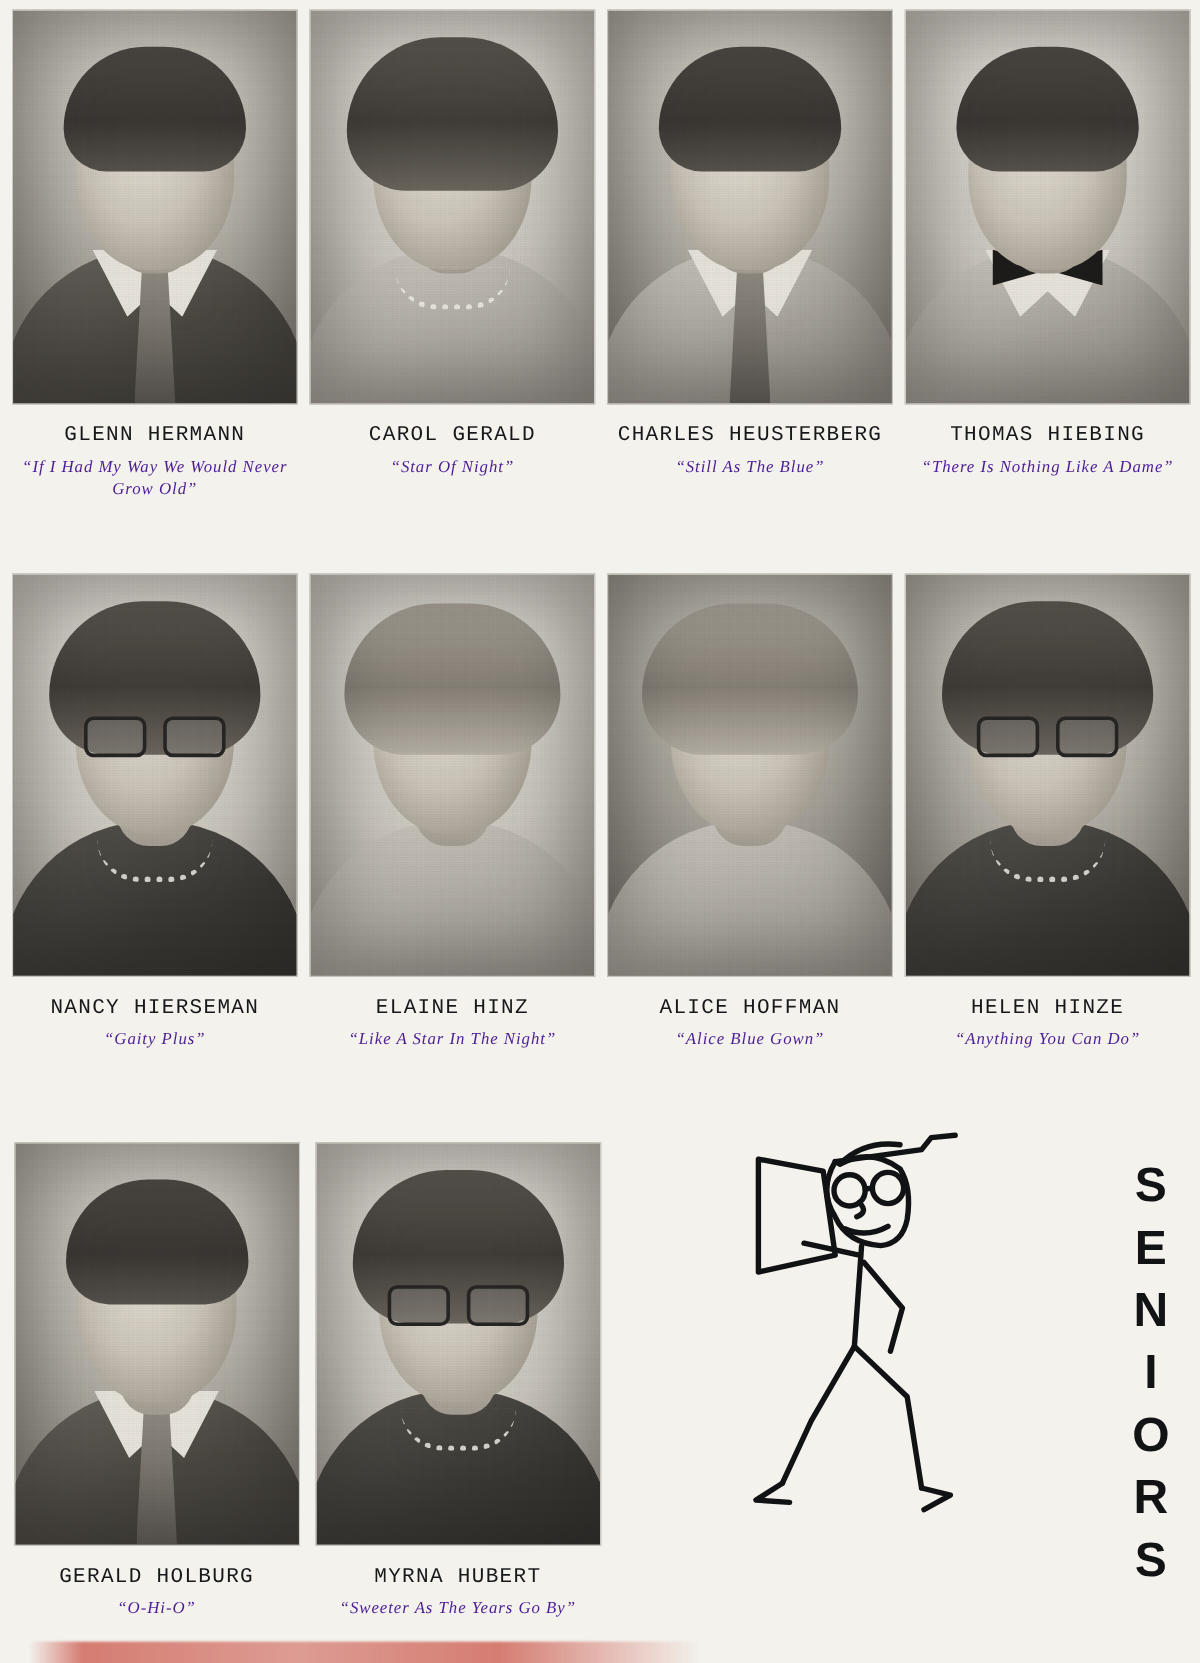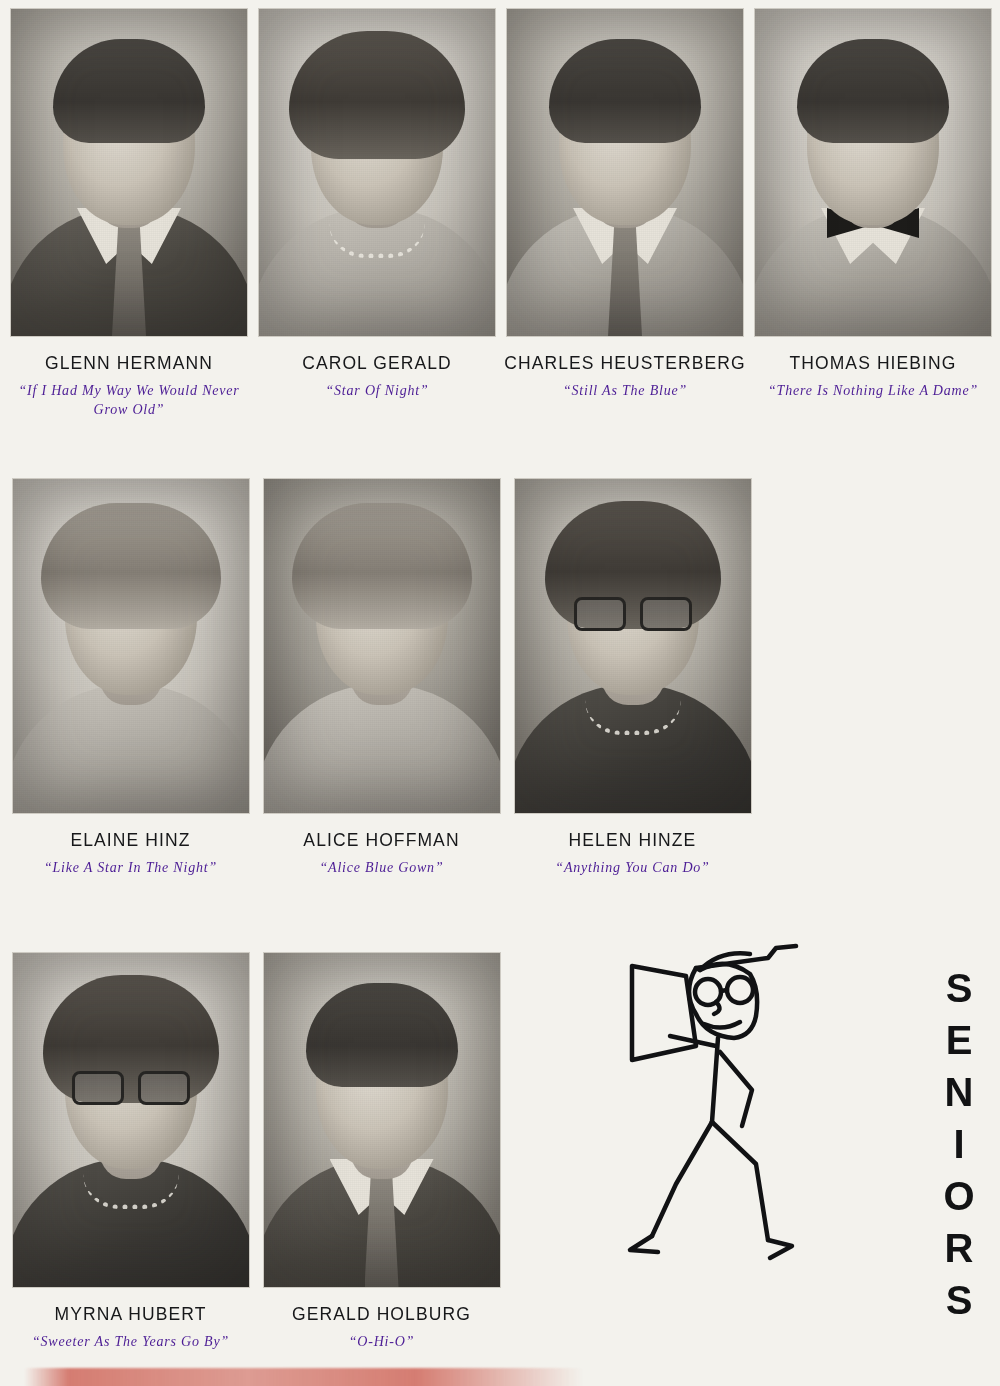--- a/index.html
+++ b/index.html
@@ -213,21 +213,21 @@
     box-shadow: inset 0 0 60px 18px rgba(40,38,34,0.35);
   }
 
   
   .name {
     margin-top: 16px;
     font-size: 17.5px;
     letter-spacing: 1.1px;
     color: #17181a;
     text-align: center;
-    font-family: Liberation Sans, sans-serif;
+    font-family: Liberation Mono, monospace;
   }
   .quote {
     margin-top: 8px;
     font-size: 14px;
     font-style: italic;
     font-family: "Liberation Serif", serif;
     color: #4c1d95;
     text-align: center;
     line-height: 1.35;
     letter-spacing: .8px;
@@ -341,99 +341,114 @@
         <div class="vignette"></div>
       </div>
       <div class="name">THOMAS HIEBING</div>
       <div class="quote">“There Is Nothing Like A Dame”</div>
     </div>
 
   </div>
 
   <div class="row row-2">
 
-
     <div class="cell">
       <div class="portrait tall">
         <div class="bg light"></div>
-        <div class="shoulders sweater"></div>
-        <div class="neck"></div>
-        <div class="head"></div>
-        <div class="hair lightwave"></div>
-        <div class="grain"></div>
-        <div class="vignette"></div>
-      </div>
-      <div class="name">ELAINE HINZ</div>
-      <div class="quote">“Like A Star In The Night”</div>
-    </div>
-
-    <div class="cell">
-      <div class="portrait tall">
-        <div class="bg dark"></div>
-        <div class="shoulders sweater"></div>
-        <div class="neck"></div>
-        <div class="head"></div>
-        <div class="hair lightwave"></div>
-        <div class="grain"></div>
-        <div class="vignette"></div>
-      </div>
-      <div class="name">ALICE HOFFMAN</div>
-      <div class="quote">“Alice Blue Gown”</div>
-    </div>
-
-    <div class="cell">
-      <div class="portrait tall">
-        <div class="bg"></div>
         <div class="shoulders dark2"></div>
         <div class="neck"></div>
         <div class="head"></div>
         <div class="hair wavy"></div>
         <div class="glasses"></div>
         <div class="pearls"></div>
         <div class="grain"></div>
         <div class="vignette"></div>
       </div>
-      <div class="name">HELEN HINZE</div>
-      <div class="quote">“Anything You Can Do”</div>
-    </div>
-
-  </div>
-
-  <div class="row row-3">
+      <div class="name">NANCY HIERSEMAN</div>
+      <div class="quote">“Gaity Plus”</div>
+    </div>
 
     <div class="cell">
       <div class="portrait tall">
         <div class="bg light"></div>
+        <div class="shoulders sweater"></div>
+        <div class="neck"></div>
+        <div class="head"></div>
+        <div class="hair lightwave"></div>
+        <div class="grain"></div>
+        <div class="vignette"></div>
+      </div>
+      <div class="name">ELAINE HINZ</div>
+      <div class="quote">“Like A Star In The Night”</div>
+    </div>
+
+    <div class="cell">
+      <div class="portrait tall">
+        <div class="bg dark"></div>
+        <div class="shoulders sweater"></div>
+        <div class="neck"></div>
+        <div class="head"></div>
+        <div class="hair lightwave"></div>
+        <div class="grain"></div>
+        <div class="vignette"></div>
+      </div>
+      <div class="name">ALICE HOFFMAN</div>
+      <div class="quote">“Alice Blue Gown”</div>
+    </div>
+
+    <div class="cell">
+      <div class="portrait tall">
+        <div class="bg"></div>
         <div class="shoulders dark2"></div>
         <div class="neck"></div>
         <div class="head"></div>
         <div class="hair wavy"></div>
         <div class="glasses"></div>
         <div class="pearls"></div>
         <div class="grain"></div>
         <div class="vignette"></div>
       </div>
-      <div class="name">MYRNA HUBERT</div>
-      <div class="quote">“Sweeter As The Years Go By”</div>
-    </div>
+      <div class="name">HELEN HINZE</div>
+      <div class="quote">“Anything You Can Do”</div>
+    </div>
+
+  </div>
+
+  <div class="row row-3">
 
     <div class="cell">
       <div class="portrait tall">
         <div class="bg"></div>
         <div class="shoulders"></div>
         <div class="collar"></div>
         <div class="tie"></div>
         <div class="neck"></div>
         <div class="head"></div>
         <div class="hair"></div>
         <div class="grain"></div>
         <div class="vignette"></div>
       </div>
       <div class="name">GERALD HOLBURG</div>
       <div class="quote">“O-Hi-O”</div>
+    </div>
+
+    <div class="cell">
+      <div class="portrait tall">
+        <div class="bg light"></div>
+        <div class="shoulders dark2"></div>
+        <div class="neck"></div>
+        <div class="head"></div>
+        <div class="hair wavy"></div>
+        <div class="glasses"></div>
+        <div class="pearls"></div>
+        <div class="grain"></div>
+        <div class="vignette"></div>
+      </div>
+      <div class="name">MYRNA HUBERT</div>
+      <div class="quote">“Sweeter As The Years Go By”</div>
     </div>
 
   </div>
 
   <div class="cartoon">
     <svg width="320" height="360" viewBox="0 0 320 360" fill="none" stroke="#111214" stroke-width="4.5" stroke-linecap="round" stroke-linejoin="round">
 
       <path d="M32 26 L32 120 L96 106 L86 36 Z"></path>
 
       <path d="M96 28 L168 18 L176 8 L196 6"></path>

